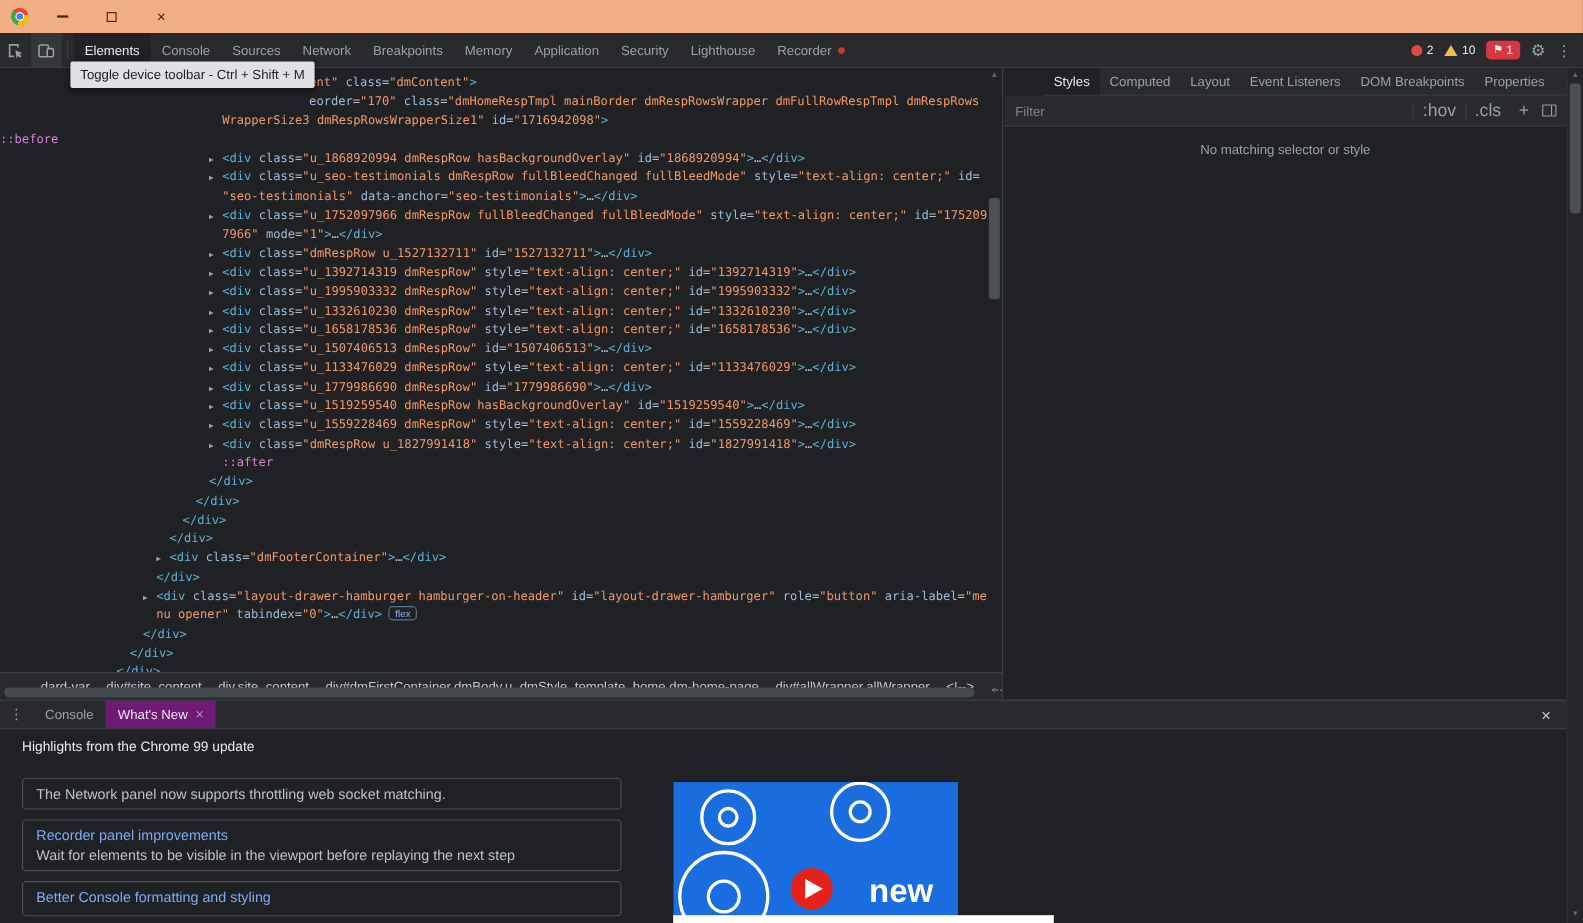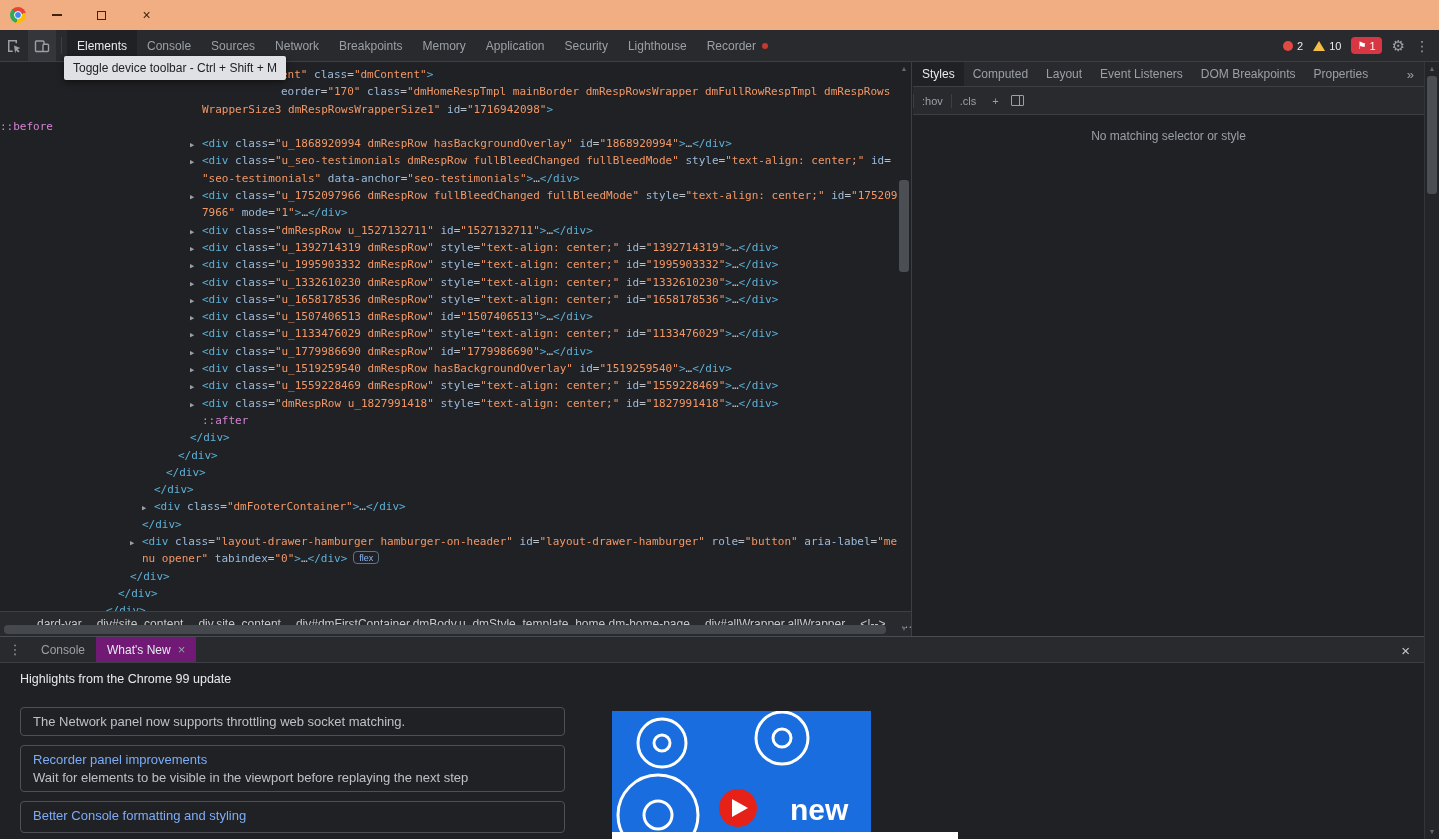--- a/index.html
+++ b/index.html
@@ -70,30 +70,30 @@
     background:#45484d; border-radius:4px; }
   .crumbs { height:25px; border-top:1px solid #3c4043; background:#292a2d; display:flex;
     align-items:center; padding:0 10px; gap:15px; font-size:12px; color:#c6c9cd;
     white-space:nowrap; overflow:hidden; }
   .crumb.dim { color:#9aa0a6; }
 
   
   .styles-pane { position:absolute; left:913px; top:62px; right:15px; height:574px;
     background:#202124; }
   .styles-tabs { height:25px; background:#292a2d; border-bottom:1px solid #3c4043;
-    display:flex; align-items:stretch; font-size:12px; color:#9aa0a6; }
+    display:flex; align-items:stretch; font-size:12px; color:#9aa0a6;margin-left:36px; }
   .stab { padding:0 9px; display:flex; align-items:center; white-space:nowrap; }
   .stab.sel { background:#202124; color:#e8eaed; }
   .more-tabs { margin-left:auto; padding:0 10px; display:flex; align-items:center;
     color:#9aa0a6; font-size:13px; }
   .filter-row { height:28px; border-bottom:1px solid #3c4043; background:#292a2d;
     display:flex; align-items:center; }
   .filter-input { flex:1; color:#80868b; font-size:12px; padding-left:10px; }
   .f-sep { width:1px; height:14px; background:#3c4043; }
-  .f-btn { padding:0 8px; color:#9aa0a6; font-size:11px; }
+  .f-btn { padding:0 8px; color:#9aa0a6; font-size:16px; }
   .pane-icon { width:13px; height:11px; border:1px solid #9aa0a6; border-radius:1px;
     margin:0 9px 0 4px; position:relative; }
   .pane-icon::after { content:""; position:absolute; top:0; bottom:0; right:3px; width:1px;
     background:#9aa0a6; }
   .empty-msg { margin-top:14px; text-align:center; color:#9aa0a6; font-size:12px;
     }
 
   
   .win-scroll { position:absolute; right:0; top:62px; width:15px; height:777px;
     background:#242528; border-left:1px solid #343539; }
@@ -266,20 +266,21 @@
   <div class="styles-tabs">
       <div class="stab sel">Styles</div>
       <div class="stab">Computed</div>
       <div class="stab">Layout</div>
       <div class="stab">Event Listeners</div>
       <div class="stab">DOM Breakpoints</div>
       <div class="stab">Properties</div>
       <div class="more-tabs">»</div>
     </div>
   <div class="filter-row">
+    <div class="filter-input">Filter</div>
     <span class="f-sep"></span>
     <span class="f-btn">:hov</span>
     <span class="f-sep"></span>
     <span class="f-btn">.cls</span>
     <span class="f-btn">+</span>
     <span class="pane-icon"></span>
   </div>
   <div class="empty-msg">No matching selector or style</div>
 </div>
 

